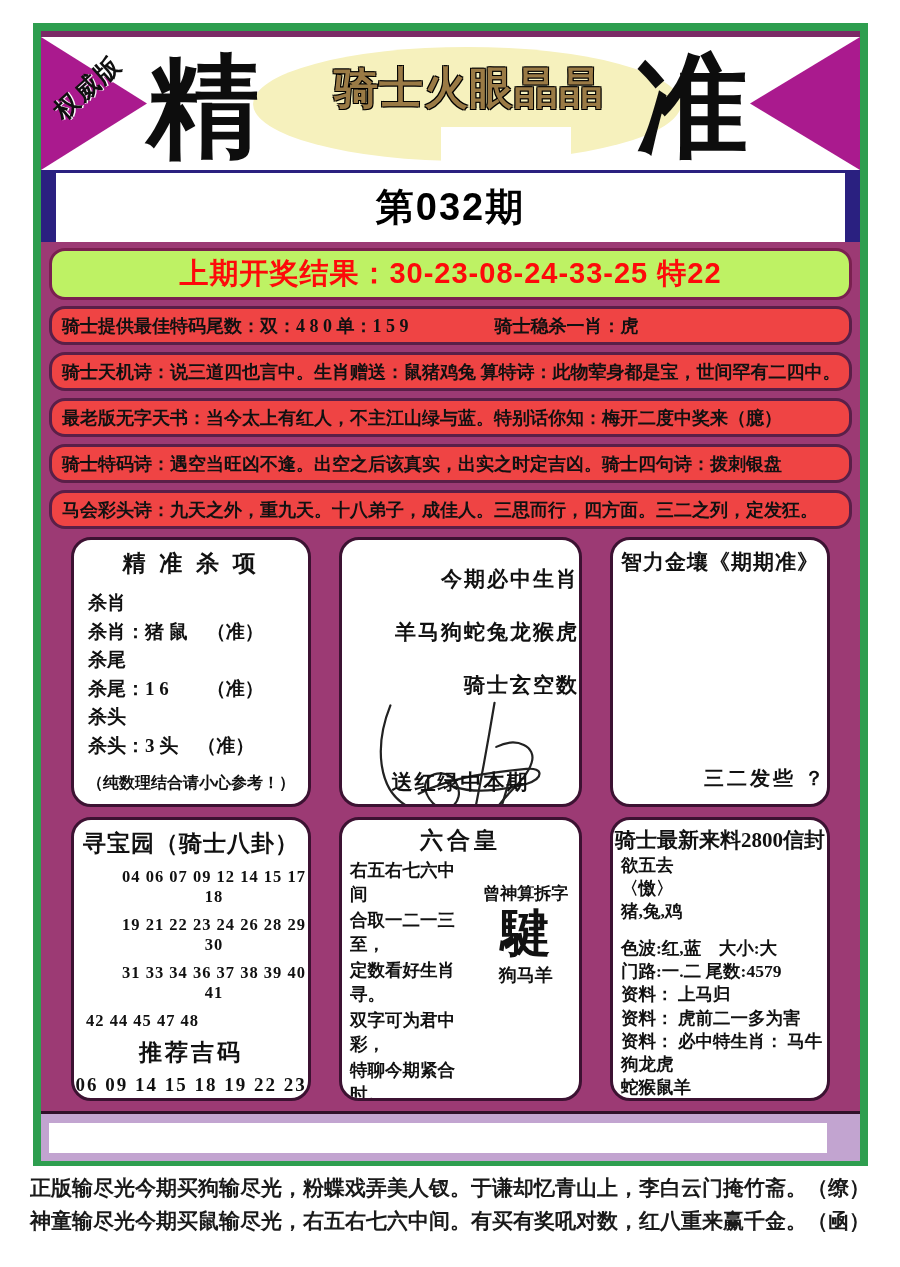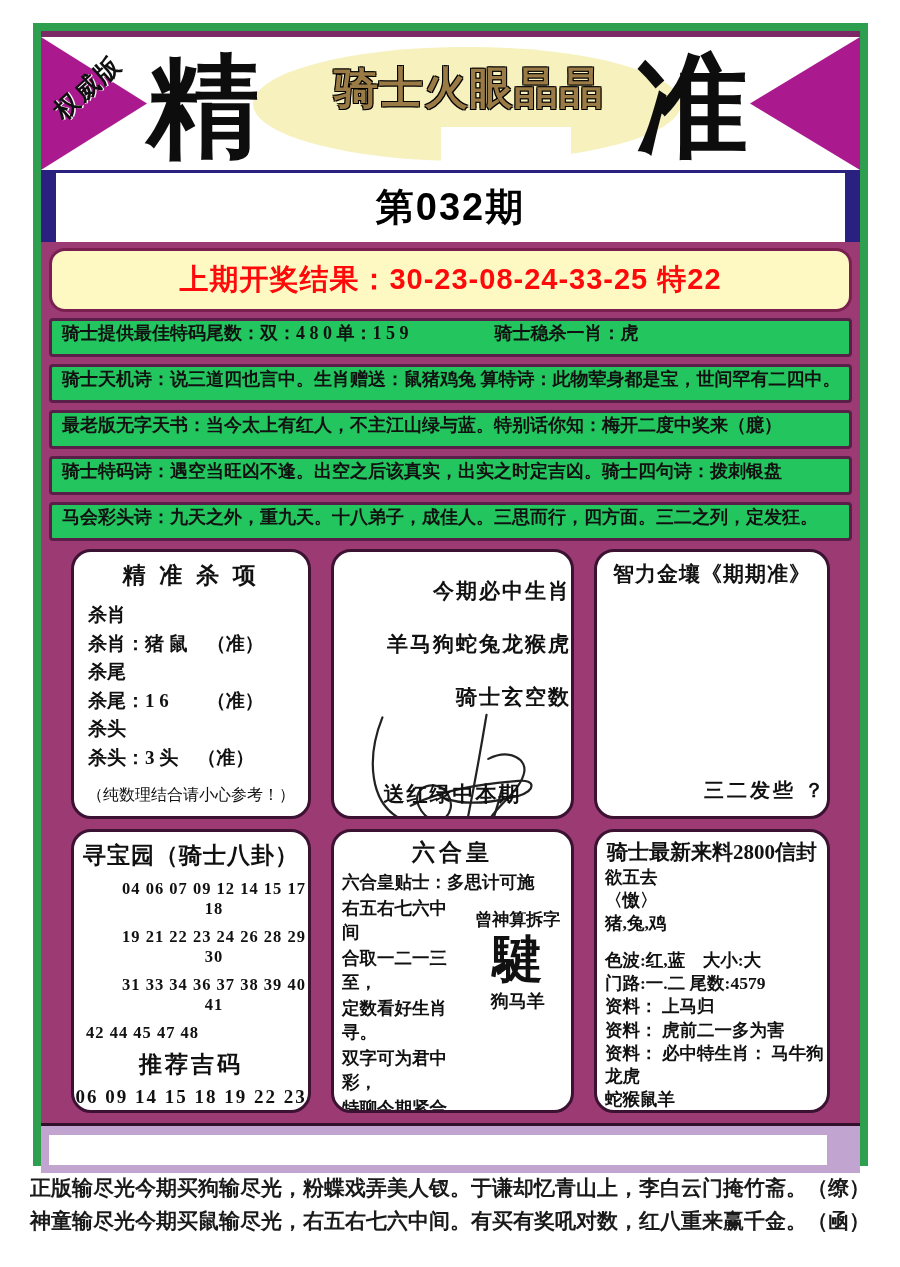--- a/index.html
+++ b/index.html
@@ -31,60 +31,60 @@
                 text-shadow:1px 1px 0 #000,-1px -1px 0 #000,1px -1px 0 #000,-1px 1px 0 #000; }
 
   
   .issue-row { position:relative; width:100%; height:72px; background:#ffffff;
                border-top:3px solid #2a2080; display:flex; align-items:center; justify-content:center; }
   .issue-row::before, .issue-row::after { content:""; position:absolute; top:0; width:15px; height:100%; background:#2a2080; }
   .issue-row::before { left:0; } .issue-row::after { right:0; }
   .issue-label { font-size:38px; font-weight:bold; color:#000; letter-spacing:2px; }
 
   
-  .result-box { margin:6px 8px 0 8px; height:64px; background:#fef9c3; border:3px solid #7a2050;
+  .result-box { margin:6px 8px 0 8px; height:52px; background:#bef264; border:3px solid #7a2050;
                 border-radius:16px; display:flex; align-items:center; justify-content:center; }
   .result-text { color:#fe0a0a; font-size:29px; font-weight:bold; letter-spacing:1px; }
 
   
   .tips { margin-top:6px; padding:0 8px; }
-  .tip-row { height:39px; margin-bottom:7px; background:#22c55e; border:3px solid #5a1f48;
-             border-radius:4px; display:flex; align-items:flex-start; padding:0 10px;
+  .tip-row { height:39px; margin-bottom:7px; background:#ef4444; border:3px solid #5a1f48;
+             border-radius:16px; display:flex; align-items:center; padding:0 10px;
              font-size:18px; font-weight:600; color:#111;
              font-family:"Liberation Serif", serif; white-space:nowrap; overflow:hidden; }
   .tip-row .gap { width:86px; flex-shrink:1; }
 
   
-  .grid { display:grid; grid-template-columns:240px 243px auto; gap:20px; padding:0 30px; }
+  .grid { display:grid; grid-template-columns:240px 243px auto; gap:28px; padding:0 30px; }
   .grid.mid { margin-top:8px; height:270px; }
   .grid.bottom { margin-top:10px; height:284px; }
   .box { background:#fff; border:3px solid #3c1232; border-radius:20px; overflow:hidden;
          font-family:"Liberation Serif", serif; color:#111; position:relative; }
 
   .box-title { text-align:center; font-weight:bold; font-size:23px; margin-top:8px; letter-spacing:4px; }
   .kill-lines { margin:10px 0 0 14px; font-size:19px; line-height:1.5; font-weight:600; }
-  .kill-foot { position:absolute; bottom:10px; width:100%; text-align:center; font-size:16px; font-weight:400; }
+  .kill-foot { position:absolute; bottom:10px; width:100%; text-align:center; font-size:16px; font-weight:700; }
 
   .zodiac-line { text-align:right; font-size:21px; font-weight:bold; margin-top:25px; letter-spacing:2px; }
   .scribble-wrap { display:flex; justify-content:center; margin-top:2px; }
   .zodiac-foot { position:absolute; bottom:8px; width:100%; text-align:center; font-size:21px; font-weight:bold; letter-spacing:2px; }
 
   .gold-box-title { text-align:center; font-size:21px; font-weight:bold; margin-top:8px; letter-spacing:1px; }
   .gold-foot { position:absolute; bottom:12px; left:0; width:100%; text-align:right; font-size:20px; font-weight:600; letter-spacing:3px; }
 
   .num-line { text-align:center; font-size:16.5px; font-weight:600; letter-spacing:1px; margin-top:8px;margin-left:46px; }
   .sub-title { text-align:center; font-size:23px; font-weight:bold; margin-top:6px; letter-spacing:3px; }
   .lucky-line { text-align:center; font-size:19px; font-weight:600; letter-spacing:2px; margin-top:6px; }
 
   .king-title { text-align:center; font-size:23px; font-weight:bold; margin-top:5px; letter-spacing:4px; }
   .king-line { font-size:17.5px; font-weight:600; margin:2px 0 0 8px; }
   .king-cols { display:flex; }
   .king-left { width:55%; }
   .king-right { width:45%; text-align:center; }
-  .split-title { font-size:17px; font-weight:600; margin-top:14px; }
+  .split-title { font-size:17px; font-weight:600; margin-top:26px; }
   .split-char { font-size:50px; font-weight:bold; line-height:1.15; }
   .split-zodiac { font-size:18px; font-weight:600; }
 
   .news-title { text-align:center; font-size:21px; font-weight:bold; margin-top:6px; }
   .news-line { font-size:17.5px; font-weight:600; margin-left:8px; line-height:1.32; }
   .news-line.spaced { margin-top:14px; }
 
   
   .lavender-band { margin-top:10px; height:50px; background:#c2a4d0; border-top:3px solid #30102a;
                    position:relative; }
@@ -177,21 +177,20 @@
       <div class="num-line">19 21 22 23 24 26 28 29 30</div>
       <div class="num-line">31 33 34 36 37 38 39 40 41</div>
       <div class="num-line" style="text-align:left; margin-left:12px;">42 44 45 47 48</div>
       <div class="sub-title">推荐吉码</div>
       <div class="lucky-line">06 09 14 15 18 19 22 23</div>
       <div class="lucky-line">26 28 30 34 36 40 44 47</div>
     </div>
 
     <div class="box">
       <div class="king-title">六合皇</div>
-      <div class="king-line">六合皇贴士：多思计可施</div>
       <div class="king-cols">
         <div class="king-left">
           <div class="king-line">右五右七六中间</div>
           <div class="king-line">合取一二一三至，</div>
           <div class="king-line">定数看好生肖寻。</div>
           <div class="king-line">双字可为君中彩，</div>
           <div class="king-line">特聊今期紧合时。</div>
         </div>
         <div class="king-right">
           <div class="split-title">曾神算拆字</div>

